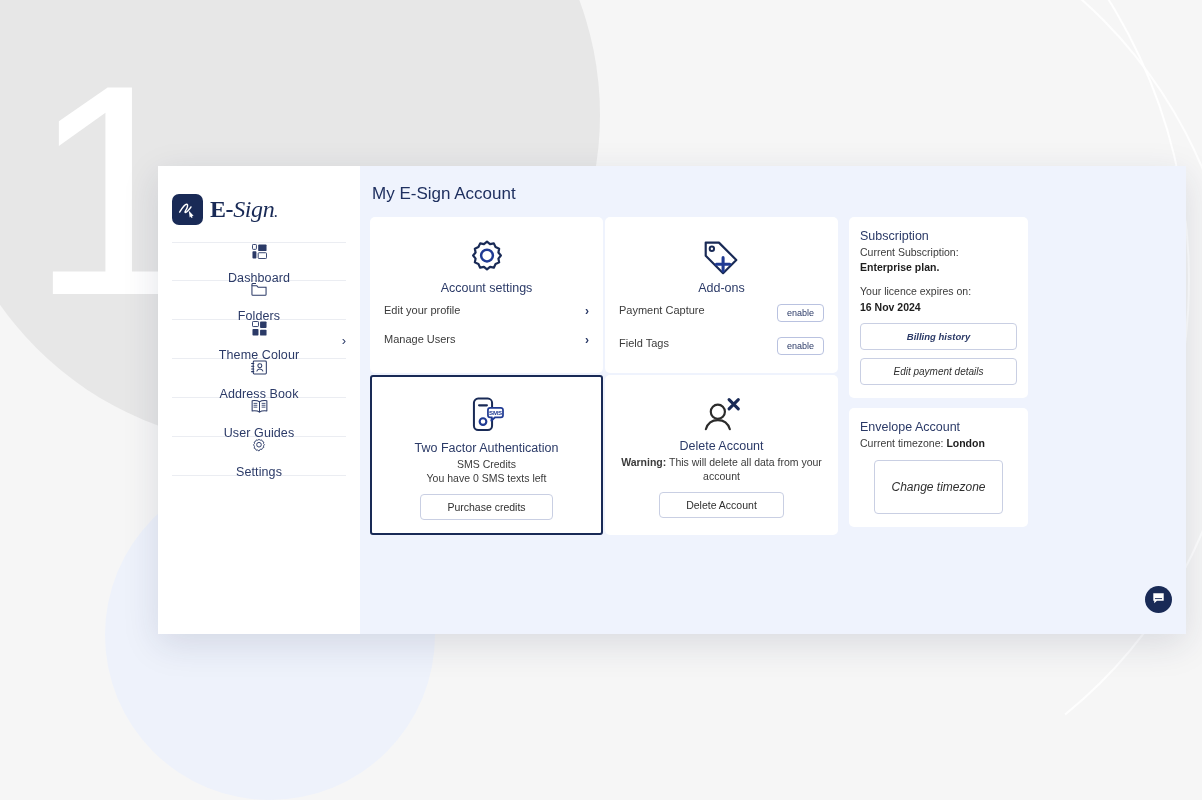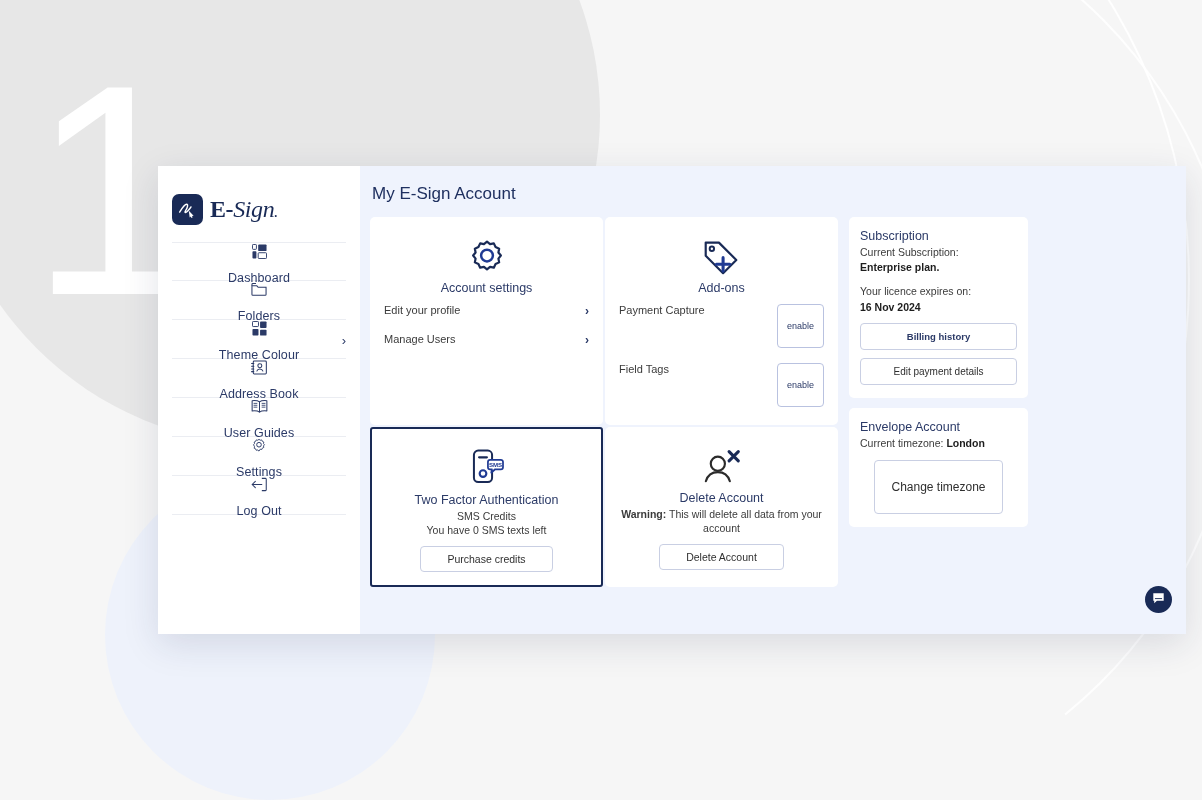--- a/index.html
+++ b/index.html
@@ -202,21 +202,21 @@
     color: #2b3a67;
     font-size: 12px;
     font-weight: 700;
   }
   .pill-btn {
     border: 1px solid #b9c2e0;
     border-radius: 4px;
     background: #fff;
     color: #2b3a67;
     font-size: 9px;
-    padding: 16px 9px;
+    padding: 3px 9px;
     cursor: pointer;
     font-family: "Liberation Sans", sans-serif;
   }
   .center-text {
     text-align: center;
     font-size: 10.5px;
     color: #3b3b3b;
     line-height: 1.35;
   }
   .btn-outline {
@@ -256,20 +256,21 @@
     border: 1px solid #c9cfe3;
     border-radius: 4px;
     background: #fff;
     color: #2b3a67;
     font-size: 9.5px;
     font-weight: 700;
     padding: 7px 4px;
     margin-top: 8px;
     cursor: pointer;
     font-family: "Liberation Sans", sans-serif;
+    font-style: italic;
   }
   .panel-btn.plain { color: #2f2f2f; font-weight: 400; font-size: 10px; }
   .panel-btn.narrow {
     width: auto;
     margin: 9px auto 0;
     padding: 19px 16px;
     font-weight: 400;
     color: #2f2f2f;
     font-size: 12px;
   }
@@ -379,30 +380,20 @@
           <span class="nav-ico">
             <svg width="16" height="16" viewBox="0 0 20 20">
               <path d="M10 1.6l1.5 1.2 1.9-.4.8 1.8 1.8.8-.4 1.9 1.2 1.5-1.2 1.5.4 1.9-1.8.8-.8 1.8-1.9-.4L10 16.4l-1.5-1.4-1.9.4-.8-1.8-1.8-.8.4-1.9L3.2 8.4l1.2-1.5-.4-1.9 1.8-.8.8-1.8 1.9.4z" fill="none" stroke="#2b3a67" stroke-width="1.1" stroke-linejoin="round"></path>
               <circle cx="10" cy="8.4" r="2.9" fill="none" stroke="#2b3a67" stroke-width="1.2"></circle>
             </svg>
           </span>
           <span class="nav-label">Settings</span>
           <span class="nav-chevron"></span>
         </div>
 
-        <div class="nav-item">
-          <span class="nav-ico">
-            <svg width="16" height="15" viewBox="0 0 17 15">
-              <path d="M11.5 1h3.9a.8.8 0 0 1 .8.8v11.4a.8.8 0 0 1-.8.8h-3.9" fill="none" stroke="#2b3a67" stroke-width="1.1"></path>
-              <path d="M11.5 7.5H1.2M4.6 4.2L1.2 7.5l3.4 3.3" fill="none" stroke="#2b3a67" stroke-width="1.1" stroke-linecap="round" stroke-linejoin="round"></path>
-            </svg>
-          </span>
-          <span class="nav-label">Log Out</span>
-          <span class="nav-chevron"></span>
-        </div>
 
       </div>
     </div>
 
     <div class="main">
 
       <div class="page-title">My E-Sign Account</div>
 
       <div class="grid">
 

